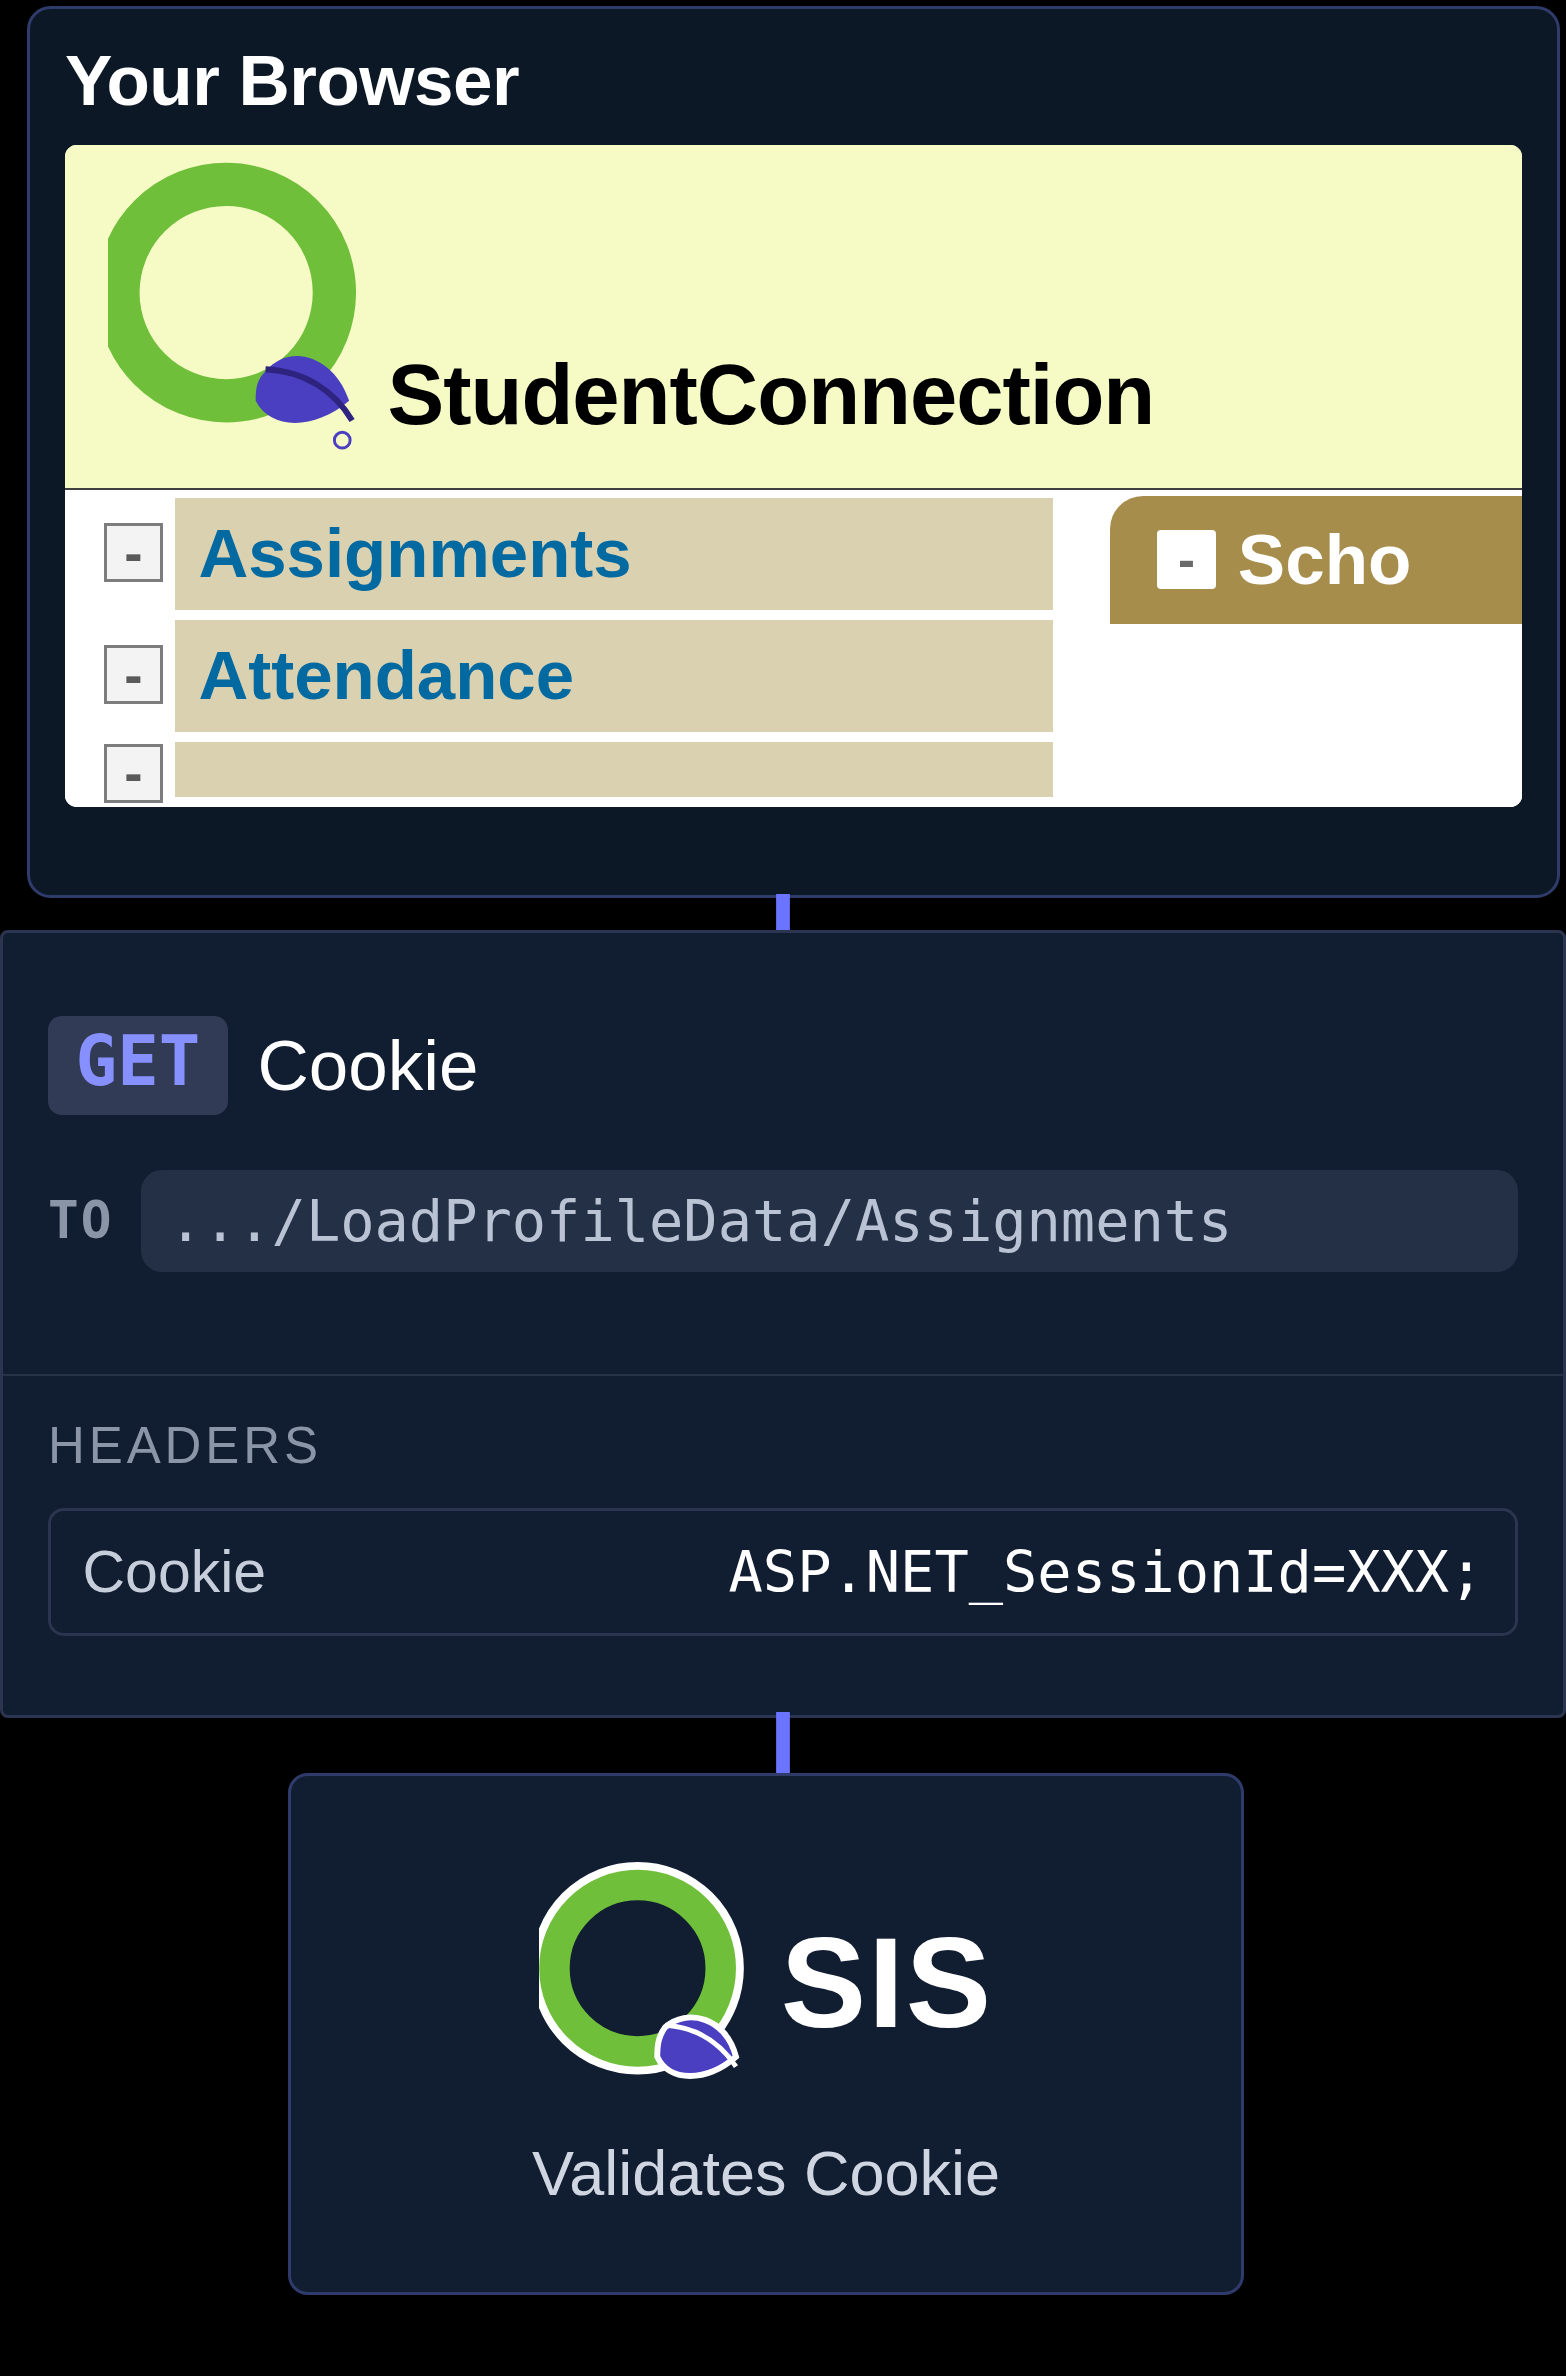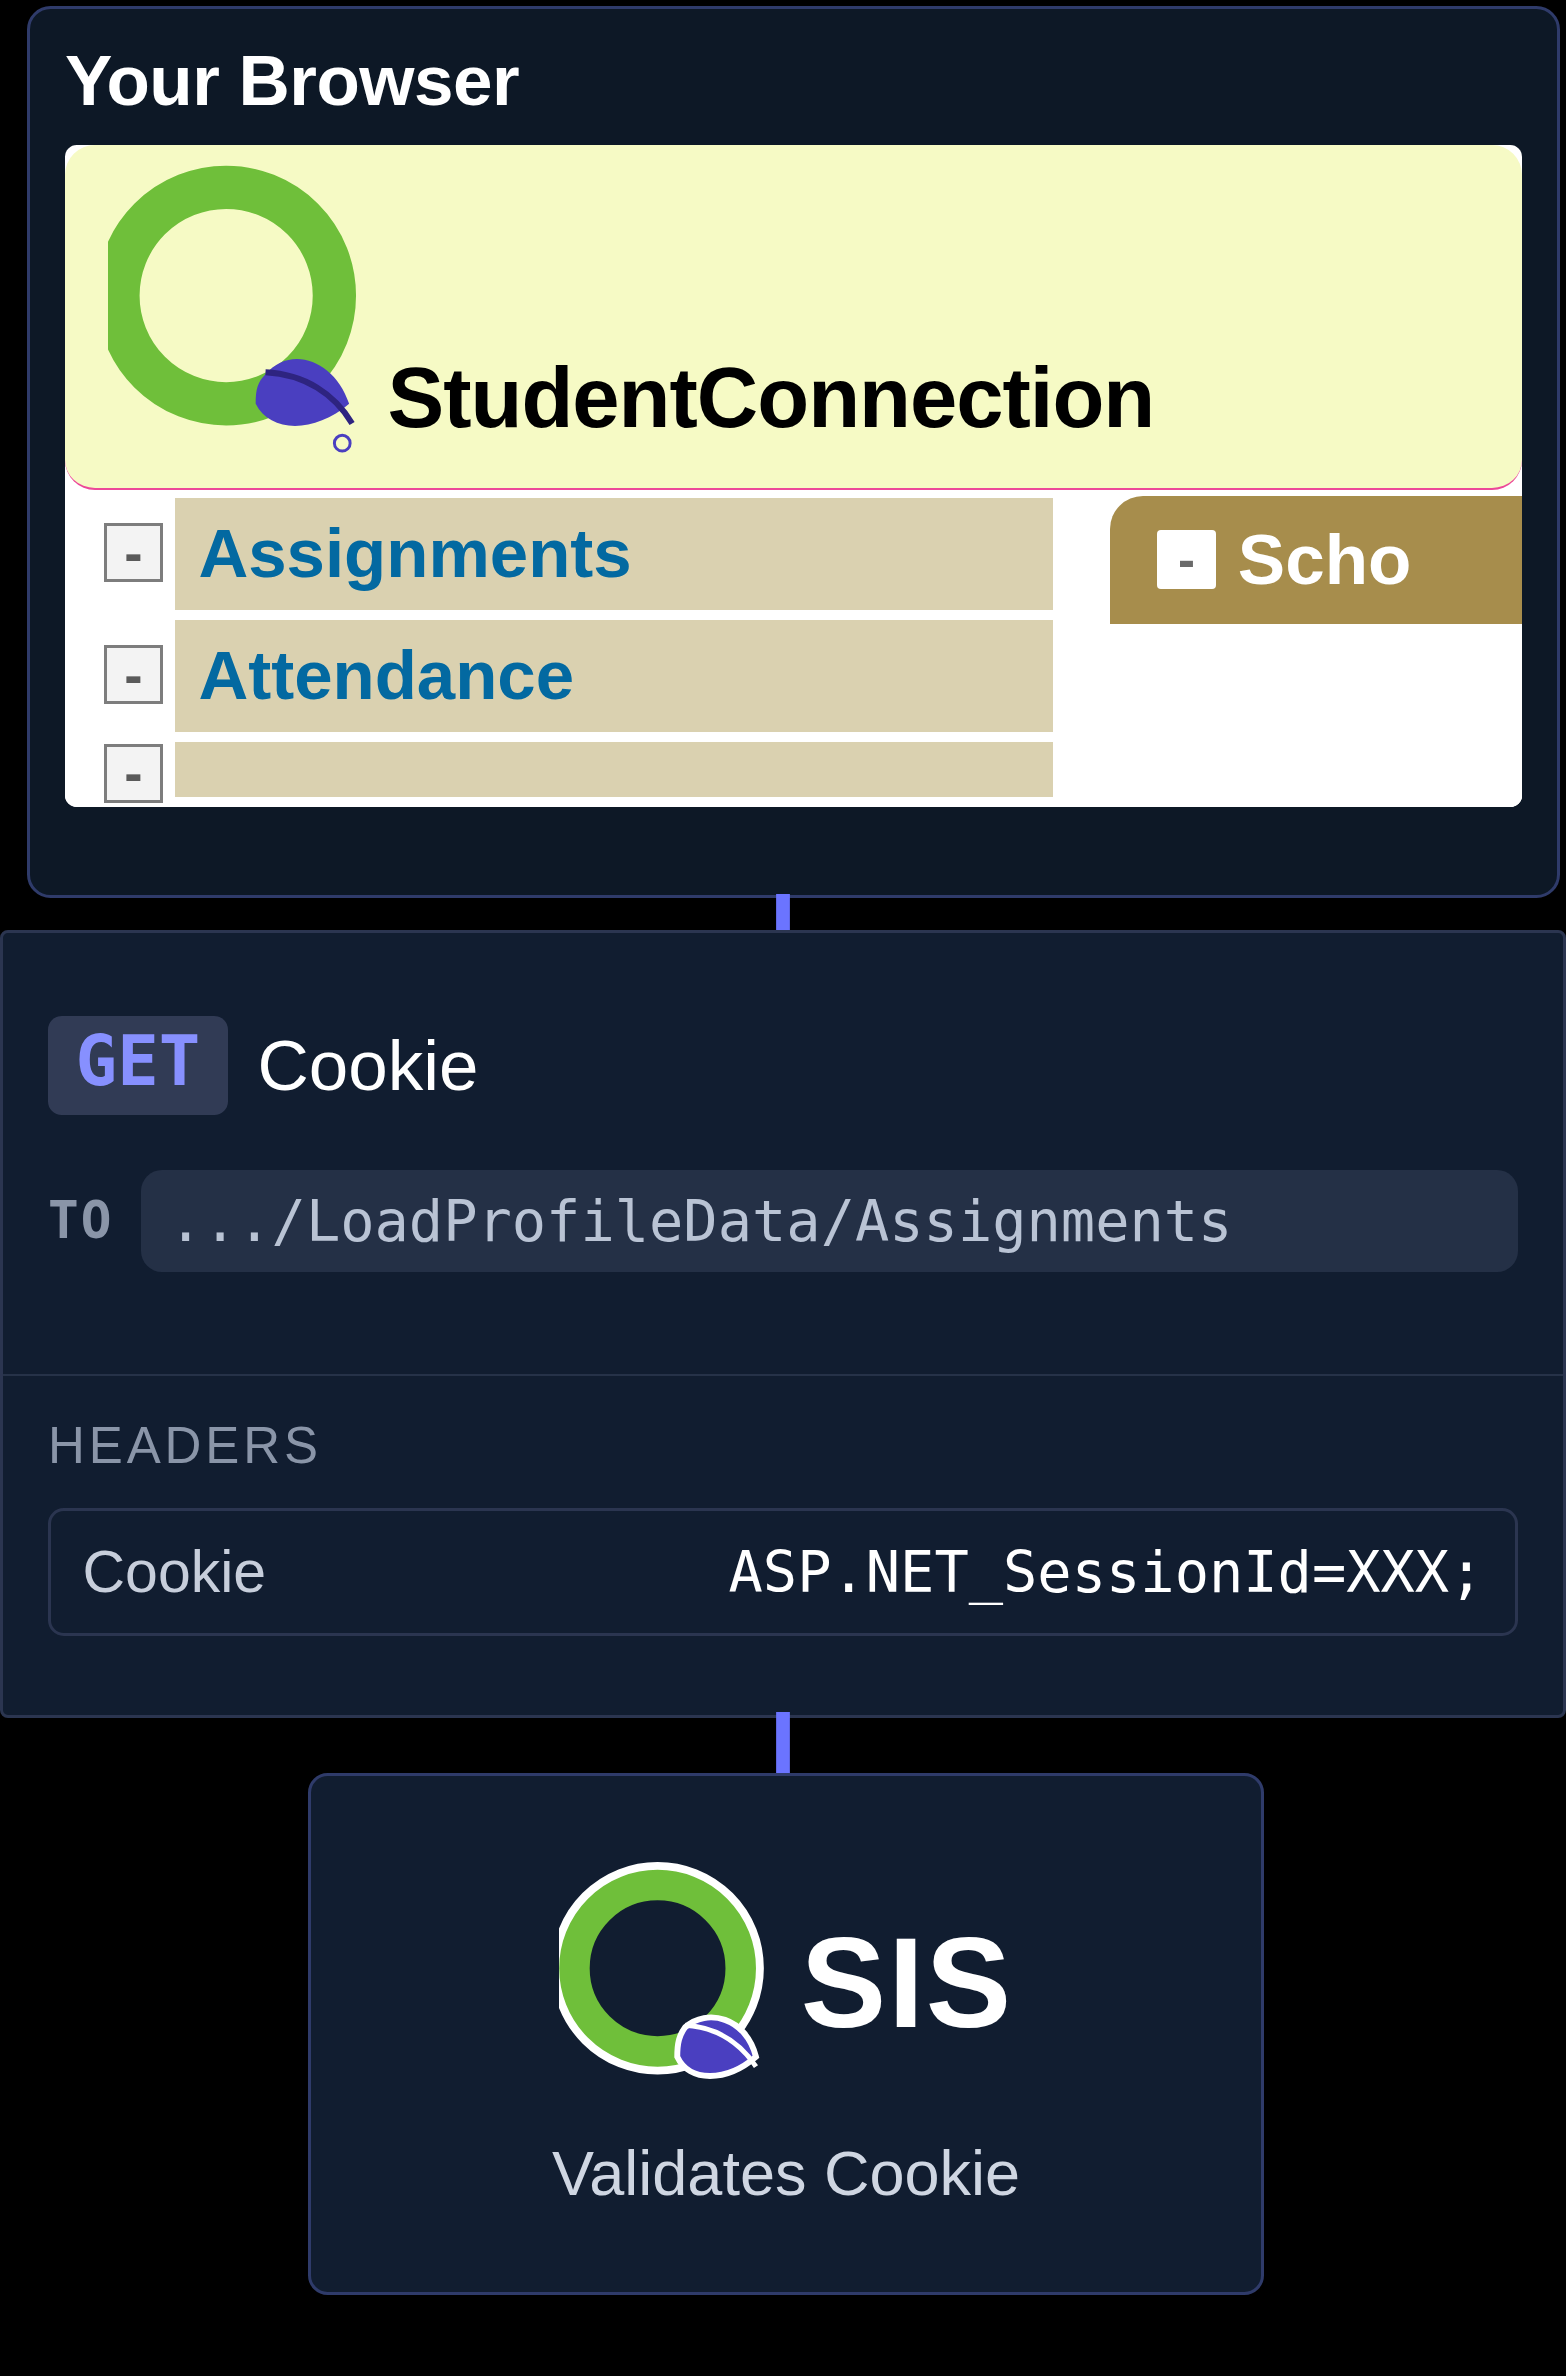--- a/index.html
+++ b/index.html
@@ -39,24 +39,23 @@
     height: 662px;
     background: #ffffff;
     position: relative;
   }
 
   
   .sc-header {
     background: #f6fac5; 
     height: 345px;
     display: flex;
-    align-items: center;
+    align-items: flex-start;
     padding: 0 39px 31.5px 43px;
-    border-bottom: 2px solid #ec4899;
-    border-radius: 30px;
+    border-bottom: 2px solid #404040;
   }
   .sc-logo-wrap {
     display: flex;
     align-items: flex-end;
     gap: 11.8px;
   }
   .sc-text {
     font-size: 85px;
     font-weight: 700;
     color: #000000;
@@ -225,21 +224,21 @@
   }
   .header-val {
     color:#ffffff;
     font-size:57px;
     font-family: ui-monospace, SFMono-Regular, Menlo, Consolas, monospace;
   }
 
   
   .panel-sis {
     position:absolute;
-    left:308px;
+    left:288px;
     top:1773px;
     width:956px;
     height:522px;
     border:3.9px solid #2f3b6a;
     border-radius:19.7px;
     background:#111d30;
     display:flex;
     flex-direction:column;
     align-items:center;
     justify-content:center;

